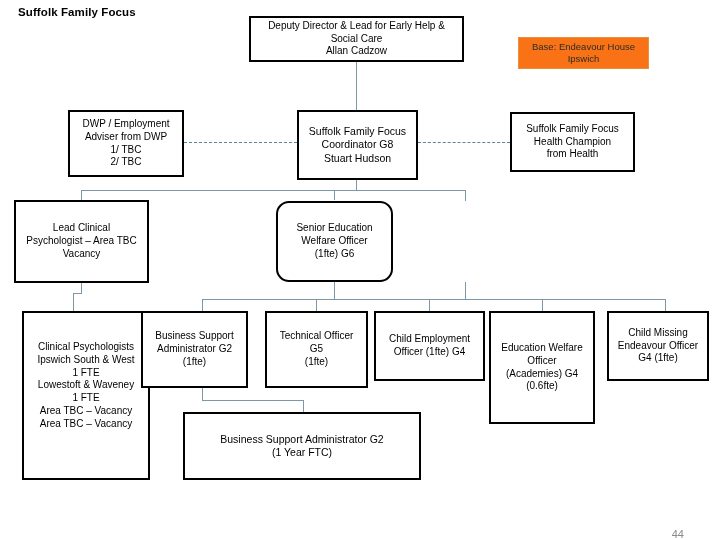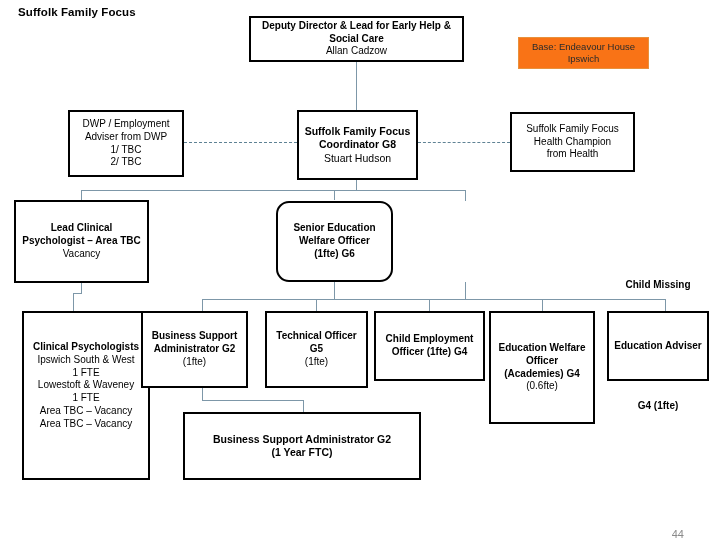--- a/index.html
+++ b/index.html
@@ -41,21 +41,21 @@
     justify-content: center;
     text-align: center;
     padding: 2px 4px;
     z-index: 5;
   }
   .node .ln {
     display: block;
     line-height: 1.28;
     white-space: nowrap;
   }
-  .node .b { font-weight: bold; }
+  .node .b { font-weight: normal; }
   .node .r { font-weight: normal; }
 
   
   .t10  { font-size: 10px; }
   .t105 { font-size: 10.5px; }
 
   
   .node.base {
     border: 1px solid #e8913c;
     background: #f97316;
@@ -194,23 +194,23 @@
     <span class="ln b t10">Officer (1fte) G4</span>
   </div>
 
   <div class="node" style="left:489px; top:311px; width:106px; height:113px;">
     <span class="ln b t10">Education Welfare</span>
     <span class="ln b t10">Officer</span>
     <span class="ln b t10">(Academies) G4</span>
     <span class="ln r t10">(0.6fte)</span>
   </div>
 
-  <div class="node" style="left:607px; top:311px; width:102px; height:70px;gap:48px;">
+  <div class="node" style="left:607px; top:311px; width:102px; height:70px;">
     <span class="ln b t10">Child Missing</span>
-    <span class="ln b t10">Education Adviser</span>
+    <span class="ln b t10">Endeavour Officer</span>
     <span class="ln b t10">G4 (1fte)</span>
   </div>
 
   <div class="node" style="left:183px; top:412px; width:238px; height:68px;">
     <span class="ln b t105">Business Support Administrator G2</span>
     <span class="ln b t105">(1 Year FTC)</span>
   </div>
 
   <div class="page-num">44</div>
 

